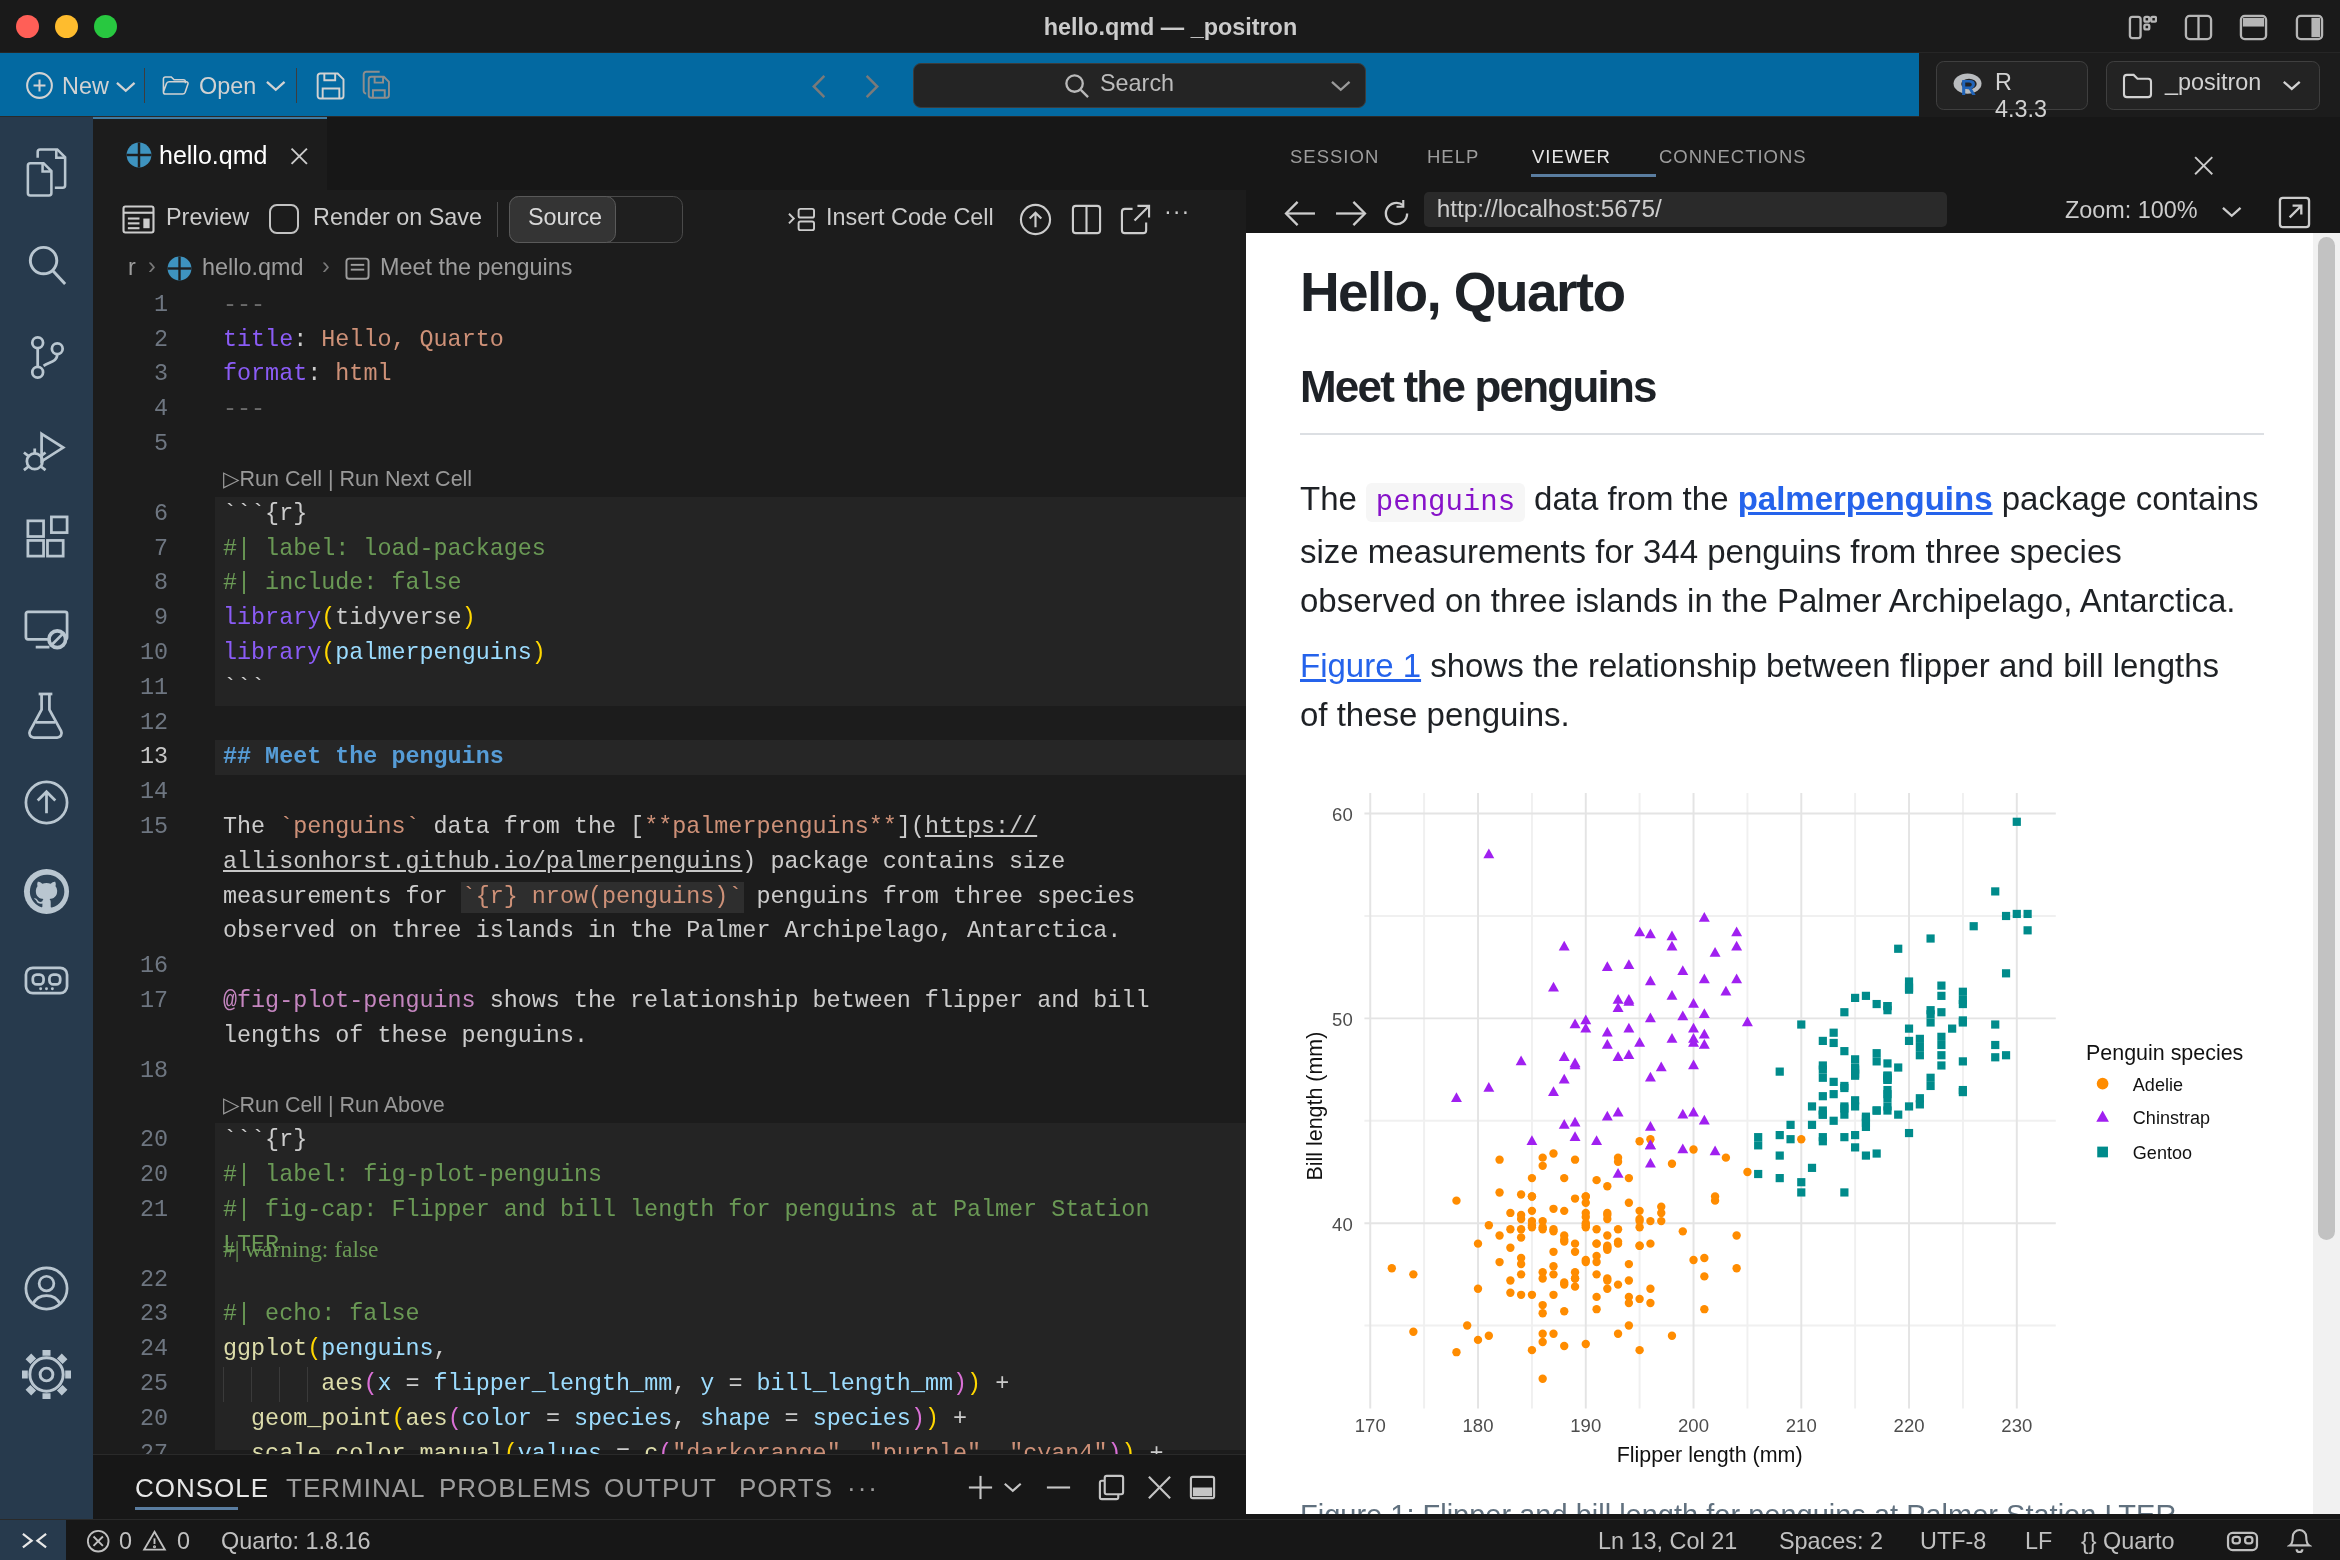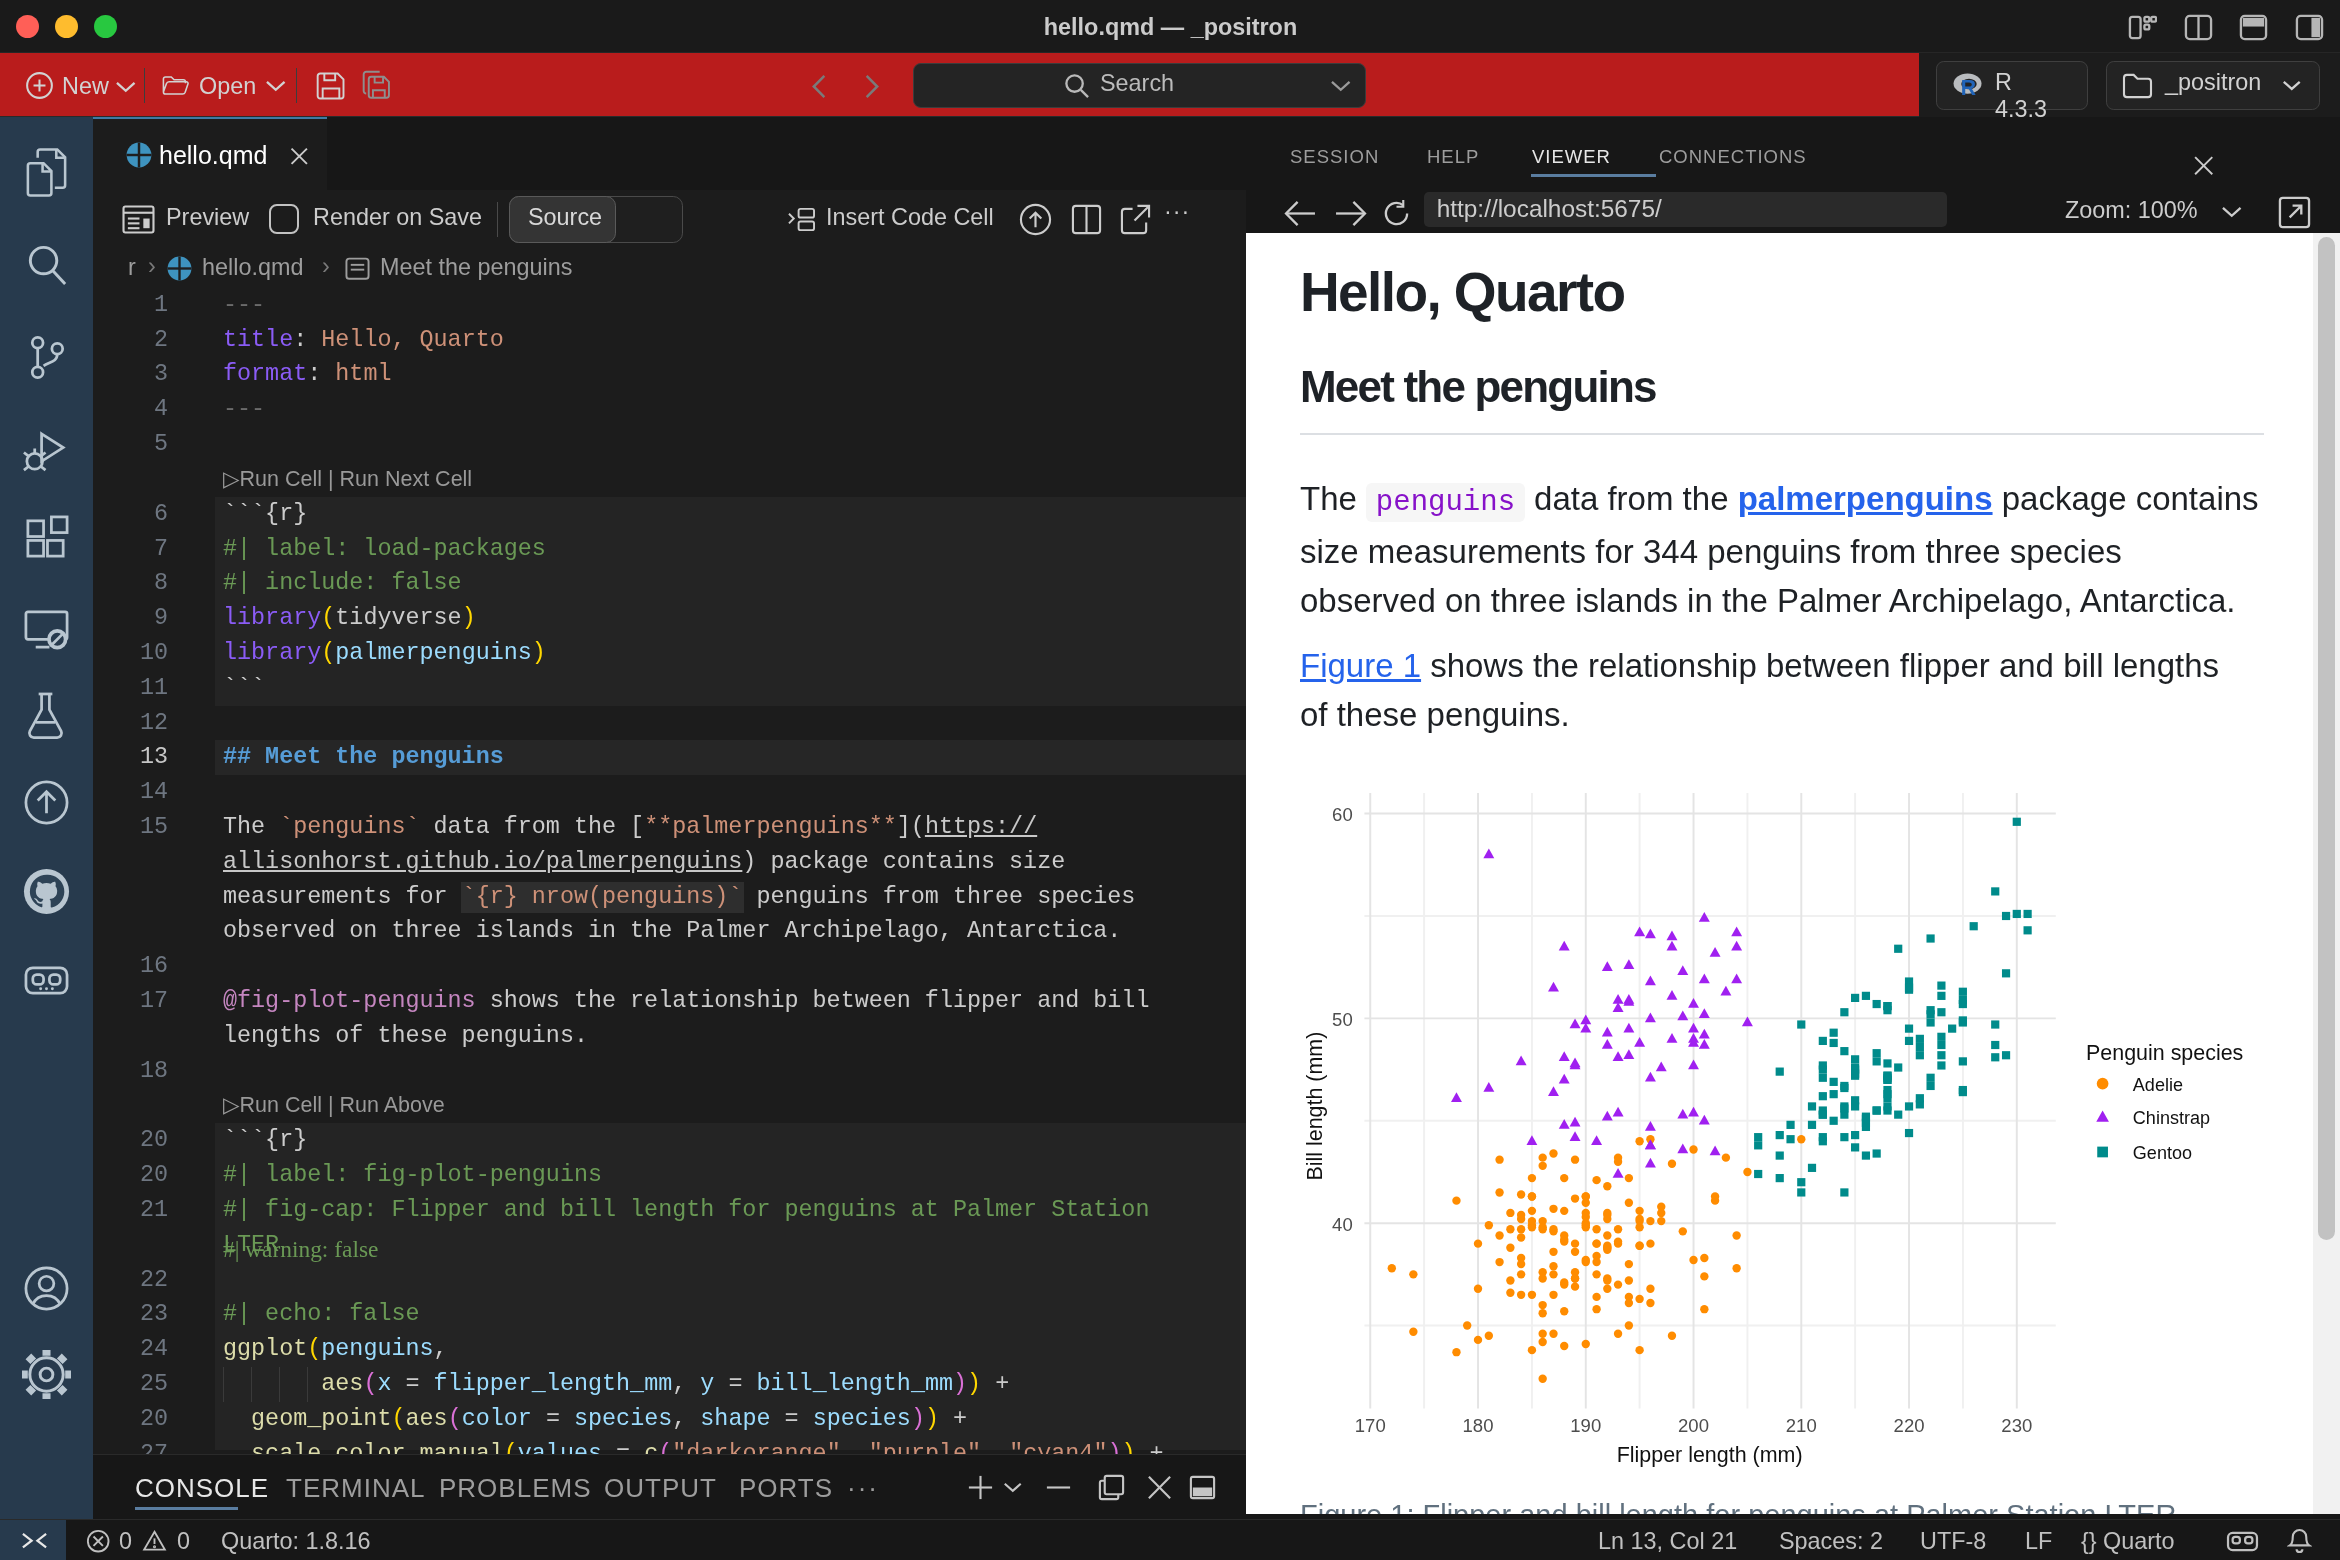--- a/index.html
+++ b/index.html
@@ -5,21 +5,21 @@
 * { margin:0; padding:0; box-sizing:border-box; }
 html,body { width:2341px; height:1560px; overflow:hidden; background:#1c1c1c; }
 body { font-family:"Liberation Sans", sans-serif; }
 .abs { position:absolute; }
 #root { position:relative; width:2341px; height:1560px; }
 
 #titlebar { left:0; top:0; width:2341px; height:53px; background:#1a1a1a; border-bottom:1px solid #262626; }
 .tl { border-radius:50%; width:23.4px; height:23.4px; top:14.6px; }
 #title-text { width:100%; text-align:center; top:13.7px; color:#cbcbcb; font-size:23.4px; font-weight:700; }
 
-#toolbar { left:0; top:53px; width:1919px; height:64px; background:#b91c1c; border-bottom:1px solid #2a2a2a; }
+#toolbar { left:0; top:53px; width:1919px; height:64px; background:#0369a1; border-bottom:1px solid #2a2a2a; }
 .tbtxt { color:#d2d2d2; font-size:23.4px; top:19.5px; }
 .tsep { width:1px; height:35px; background:#3d3d3d; top:14.6px; }
 
 #actbar { left:0; top:117px; width:93px; height:1402px; background:#273a4d; }
 
 #tabstrip { left:93px; top:117px; width:1154px; height:73px; background:#171717; }
 #tab1 { left:0; top:0; width:234px; height:73px; background:#1c1c1c; border-top:2px solid #3f7ba3; }
 #tabname { left:66px; top:21.5px; color:#ffffff; font-size:25px; }
 #edtoolbar { left:93px; top:190px; width:1154px; height:59px; background:#1c1c1c; }
 #breadcrumb { left:93px; top:249px; width:1154px; height:40px; background:#1c1c1c; color:#9d9d9d; font-size:23.4px; }

